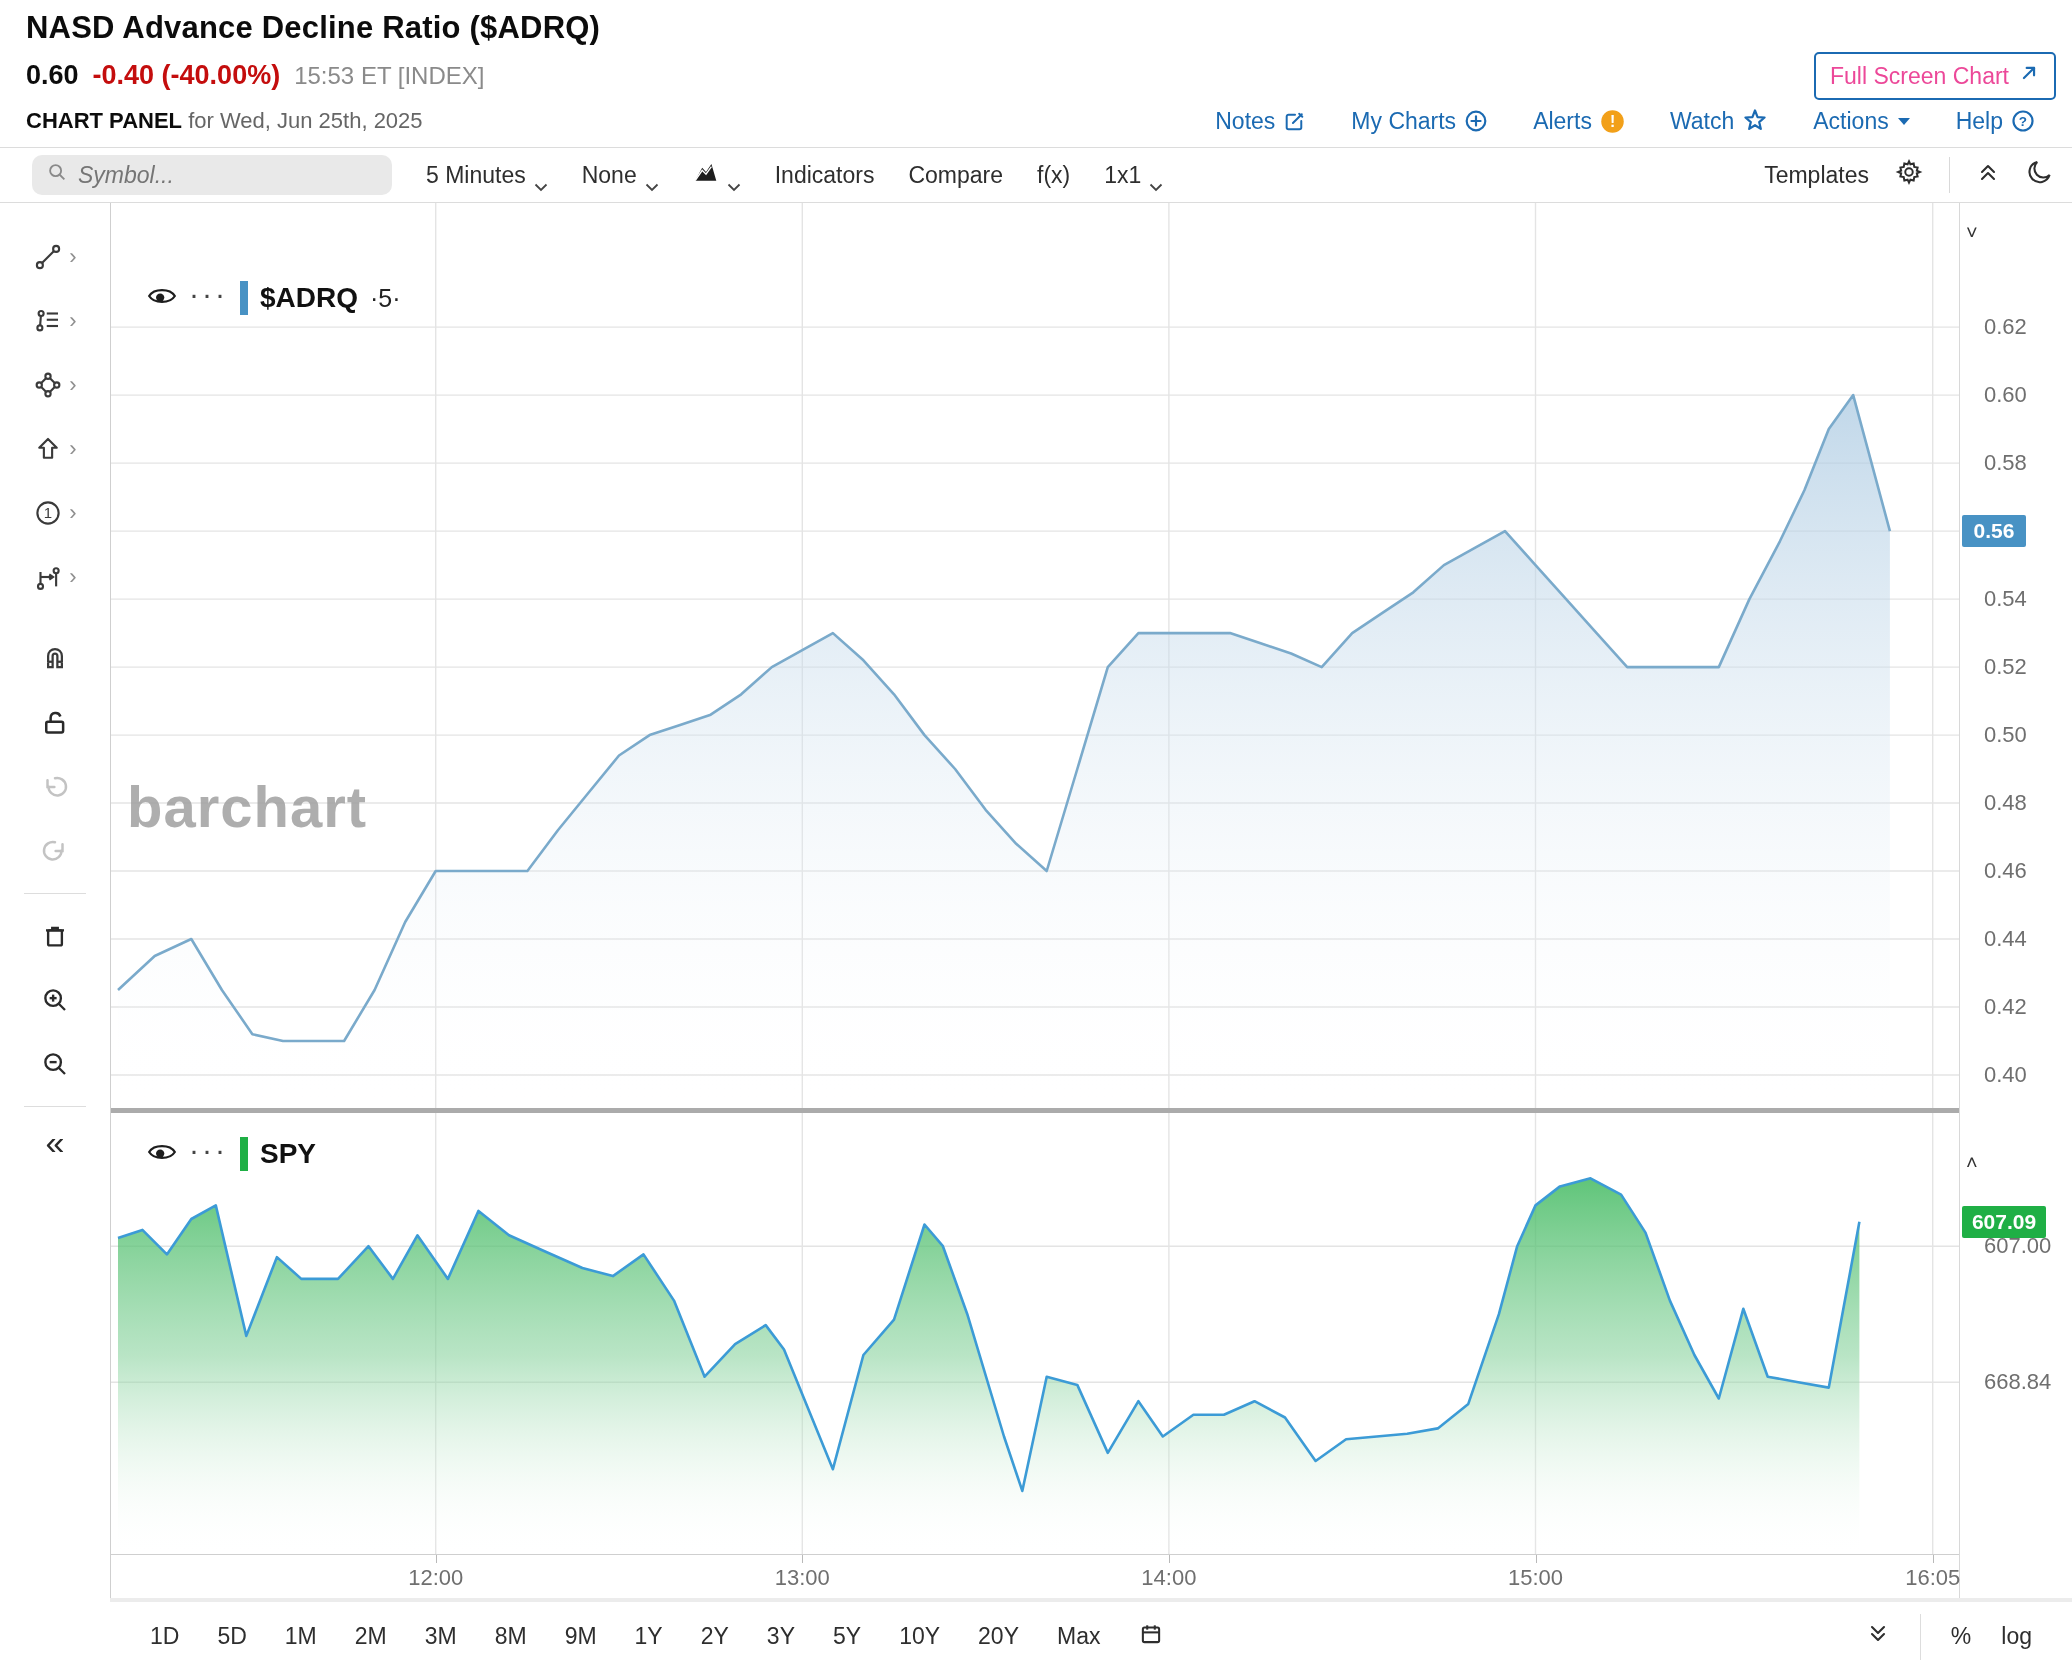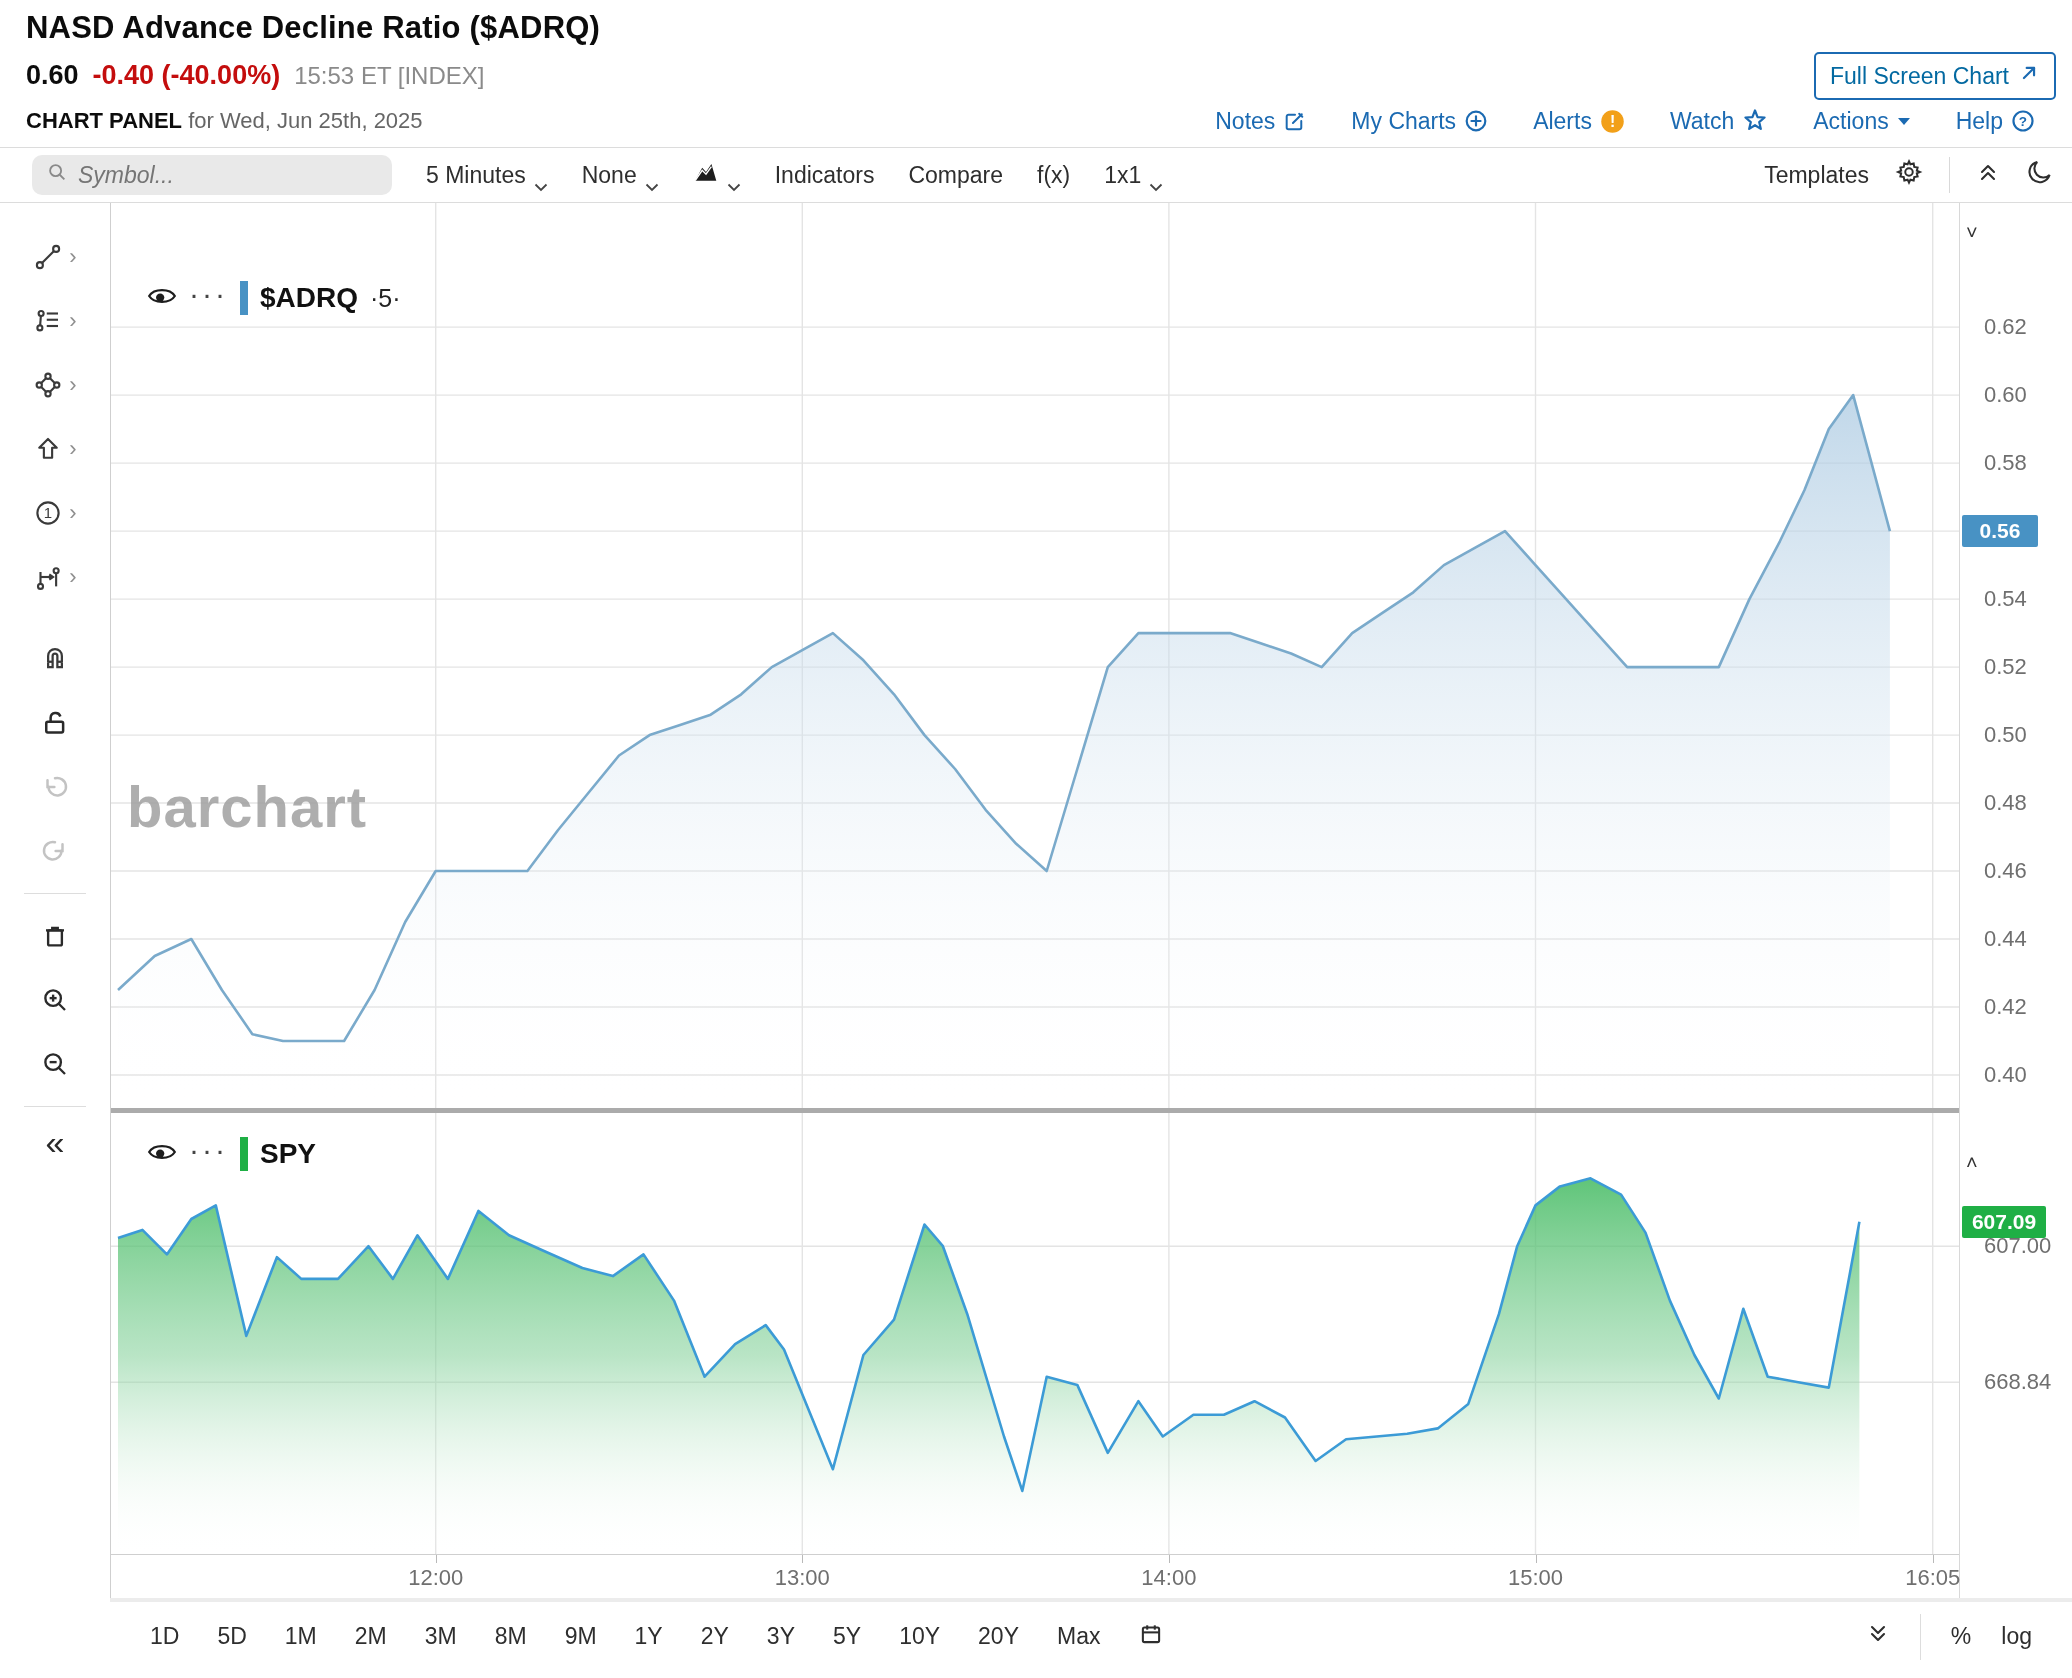--- a/index.html
+++ b/index.html
@@ -13,21 +13,21 @@
   .last { font-size: 27px; font-weight: bold; color: #0c0c0c; }
   .chg { font-size: 27px; font-weight: bold; color: #c40d0d; }
   .qtime { font-size: 24px; color: #8a8a8a; text-align: center; }
   .panel-row { display: flex; justify-content: space-between; align-items: center; margin-top: 16px; padding-right: 4px; }
   .panel-left { font-size: 22px; color: #666; }
   .panel-left b { color: #0c0c0c; font-weight: bold; }
   .links { display: flex; align-items: center; gap: 44px; margin-right: 6px; }
   .lnk { display: flex; align-items: center; gap: 7px; color: #1b6ab2; font-size: 23px; cursor: pointer; }
   .lnk svg { display: block; }
   .fullscreen-btn { position: absolute; top: 52px; right: 16px; border: 2px solid #1b6ab2; border-radius: 5px;
-    color: #0369a1; font-size: 23px; padding: 8px 14px; display: flex; align-items: center; gap: 9px; background: #fff; cursor: pointer; }
+    color: #ec4899; font-size: 23px; padding: 8px 14px; display: flex; align-items: center; gap: 9px; background: #fff; cursor: pointer; }
 
   
   .ctoolbar { margin-top: 12px; height: 56px; border-top: 1px solid #dcdcdc; border-bottom: 1px solid #dcdcdc;
     display: flex; align-items: center; padding: 0 18px; gap: 34px; font-size: 23px; color: #2e2e2e; }
   .symbox { display: flex; align-items: center; gap: 10px; background: #e9e9e9; border-radius: 10px; height: 40px;
     width: 360px; padding: 0 14px; margin-left: 14px; }
   .symbox input { border: none; outline: none; background: transparent; font-style: italic; font-size: 23px;
     color: #555; width: 100%; font-family: "Liberation Sans", sans-serif; }
   .tb-item { display: flex; align-items: center; gap: 8px; cursor: pointer; white-space: nowrap; }
   .caret { width: 14px; height: 9px; display: inline-block; }
@@ -60,21 +60,21 @@
     opacity: .85; letter-spacing: 1px; z-index: 4; }
 
   .time-strip { position: relative; height: 44px; border-top: 1px solid #cfcfcf; }
   .time-lbl { position: absolute; top: 10px; width: 90px; text-align: center; font-size: 22px; color: #6f6f6f; }
   .time-tick { position: absolute; top: 0; width: 1px; height: 8px; background: #b9b9b9; }
 
   .axis-col { width: 112px; position: relative; font-size: 22px; color: #6f6f6f; }
   .ax-lbl { position: absolute; left: 24px; }
   .badge { position: absolute; left: 2px; color: #fff; font-weight: bold; font-size: 21px; text-align: center;
     padding: 4px 0; border-radius: 2px; z-index: 6; }
-  .badge-adrq { width: 76px; background: #4892c4; }
+  .badge-adrq { width: 64px; background: #4892c4; }
   .badge-spy { width: 84px; background: #1faf45; }
   .ax-chev { position: absolute; left: 6px; font-size: 20px; color: #333; cursor: pointer; }
 
   .bottom-band { height: 4px; background: #ececec; }
   .btoolbar { height: 69px; display: flex; align-items: center; padding: 0 40px; position: relative; }
   .ranges { display: flex; align-items: center; gap: 38px; font-size: 23px; color: #2e2e2e; }
   .range { cursor: pointer; }
   .bt-right { margin-left: auto; display: flex; align-items: center; gap: 30px; font-size: 23px; color: #2e2e2e; }
   .bt-sep { width: 1px; height: 46px; background: #ddd; }
 </style>

